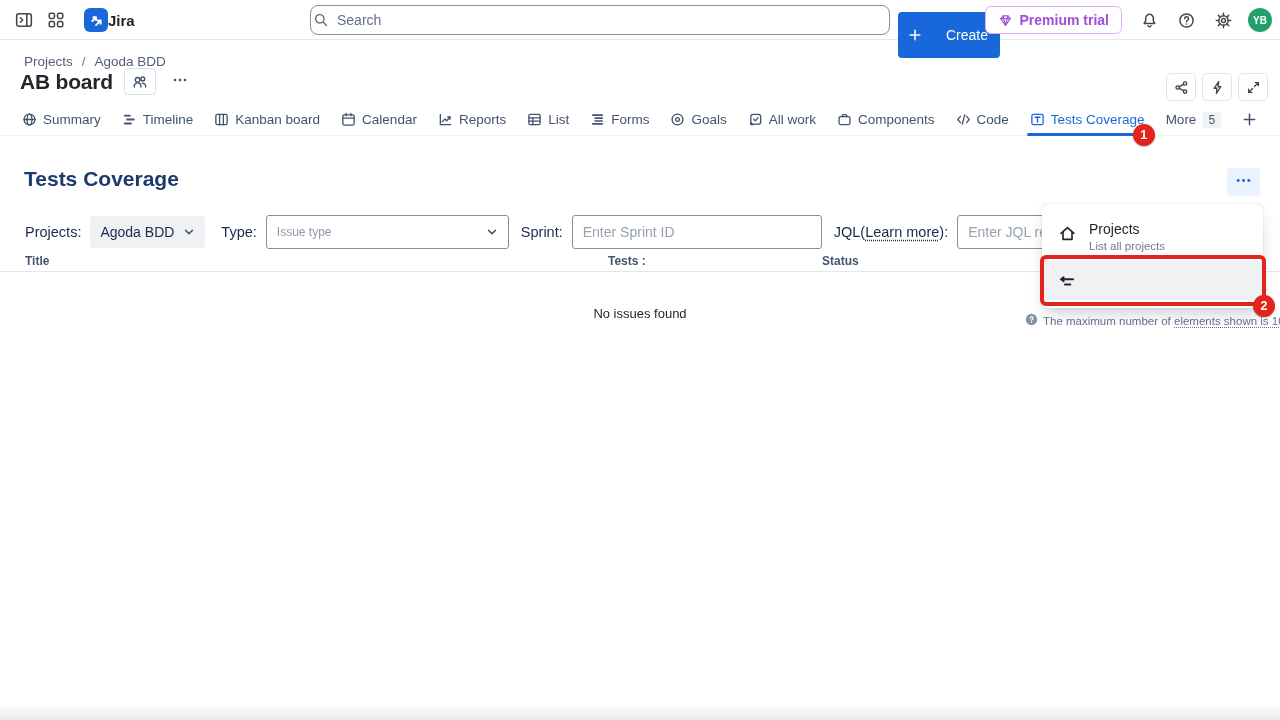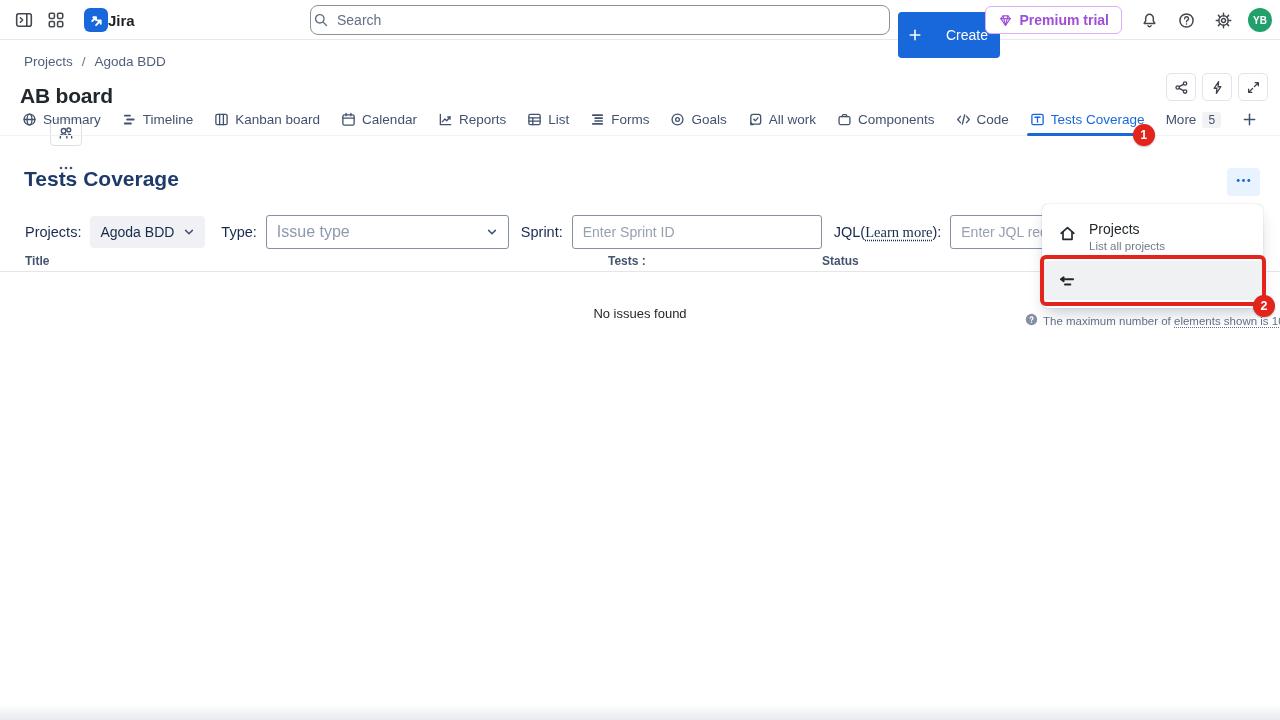--- a/index.html
+++ b/index.html
@@ -21,21 +21,21 @@
   .search-box input::placeholder { color:#626F86; }
   .create-btn { position:absolute; left:898px; top:12px; height:46px; padding:0 12px 0 10px; background:#1868DB; border:none; border-radius:4px; color:#fff; font-size:14px; font-weight:500; display:flex; align-items:center; gap:24px; cursor:pointer; font-family:inherit; }
   .tb-right { position:absolute; right:8px; top:0; height:40px; display:flex; align-items:center; gap:5px; }
   .premium-btn { height:28px; padding:0 12px; margin-right:6px; border:1px solid #DCAEF2; border-radius:6px; background:#fff; color:#A04ED6; font-size:14px; font-weight:600; display:flex; align-items:center; gap:7px; cursor:pointer; font-family:inherit; }
   .avatar { width:24px; height:24px; margin-left:4px; border-radius:50%; background:#22A06B; color:#fff; font-size:10px; font-weight:700; display:flex; align-items:center; justify-content:center; cursor:pointer; }
 
   
   .breadcrumb { position:absolute; top:54px; left:24px; display:flex; gap:9px; font-size:13.5px; color:#505F79; }
   .crumb { cursor:pointer; }
   .crumb-sep { color:#6B778C; }
-  .title-row { position:absolute; top:84px; left:20px; display:flex; align-items:center; gap:11px;flex-direction:column; }
+  .title-row { position:absolute; top:68px; left:20px; display:flex; align-items:center; gap:11px; }
   .board-title { font-size:21px; font-weight:700; color:#22272B; letter-spacing:-0.2px; }
   .people-btn { width:32px; height:27px; border:1px solid #DCDFE4; border-radius:4px; background:#fff; color:#44546F; display:flex; align-items:center; justify-content:center; cursor:pointer; }
   .dots-btn { border:none; background:none; color:#44546F; width:26px; height:24px; display:flex; align-items:center; justify-content:center; cursor:pointer; }
   .title-actions { position:absolute; top:73px; right:12px; display:flex; gap:6px; }
   .action-btn { width:30px; height:28px; border:1px solid #E0E3E8; border-radius:5px; background:#fff; color:#3E434C; display:flex; align-items:center; justify-content:center; cursor:pointer; }
 
   
   .tabs { position:absolute; top:104px; left:0; width:1280px; height:32px; display:flex; align-items:center; gap:21px; padding:0 22px; border-bottom:1px solid #F1F2F4; }
   .tab { position:relative; height:32px; display:flex; align-items:center; gap:6px; font-size:13.5px; font-weight:500; color:#42526E; cursor:pointer; white-space:nowrap; }
   .tab .ticon { display:flex; color:#42526E; }
@@ -45,27 +45,27 @@
   .count-badge { background:#F1F2F4; border-radius:3px; padding:1px 6px; font-size:12px; font-weight:500; color:#44546F; }
 
   
   .page-title { position:absolute; top:167px; left:24px; font-size:21px; font-weight:700; color:#1E3A6B; }
   .more-options-btn { position:absolute; top:168px; right:20px; width:33px; height:28px; background:#E9F2FF; border:none; border-radius:4px; color:#1868DB; display:flex; align-items:center; justify-content:center; cursor:pointer; }
 
   .filters { position:absolute; top:215px; left:25px; display:flex; align-items:center; }
   .f-label { font-size:14.5px; color:#172B4D; margin-right:9px; white-space:nowrap; }
   .chip { display:flex; align-items:center; gap:9px; background:#F0F1F4; border:none; border-radius:4px; padding:8px 10px; font-size:14px; color:#172B4D; margin-right:16px; cursor:pointer; font-family:inherit; }
   .chip .chev { color:#44546F; }
-  .select { width:243px; height:34px; border:1px solid #8590A2; border-radius:3px; background:#fff; display:flex; align-items:center; justify-content:space-between; padding:0 10px; margin-right:12px; font-size:16px; color:#8E99AB; cursor:pointer; }
+  .select { width:243px; height:34px; border:1px solid #8590A2; border-radius:3px; background:#fff; display:flex; align-items:center; justify-content:space-between; padding:0 10px; margin-right:12px; font-size:12px; color:#8E99AB; cursor:pointer; }
   .select .chev { color:#44546F; }
   .f-input { height:34px; border:1px solid #8590A2; border-radius:3px; padding:0 10px; font-size:14px; color:#172B4D; outline:none; font-family:inherit; background:#fff; }
   .f-input::placeholder { color:#98A1B0; }
   .sprint-input { width:250px; margin-right:12px; }
   .jql-input { width:212px; }
-  .jql-label .dotted { text-decoration:underline dotted; text-underline-offset:3px; cursor:pointer;font-family:Liberation Serif, serif; }
+  .jql-label .dotted { text-decoration:underline dotted; text-underline-offset:3px; cursor:pointer; }
 
   .thead { position:absolute; top:254px; left:0; width:1280px; height:16px; font-size:12px; font-weight:700; color:#44546F; }
   .thead .col-title  { position:absolute; left:25px; }
   .thead .col-tests  { position:absolute; left:608px; }
   .thead .col-status { position:absolute; left:822px; }
   .divider { position:absolute; top:271px; left:0; width:1280px; height:1px; background:#E4E6EA; }
   .empty { position:absolute; top:306px; left:0; width:1280px; text-align:center; font-size:13px; color:#22272B; }
 
   
   .menu { position:absolute; left:1042px; top:204px; width:221px; background:#fff; border-radius:6px; padding:8px 0; z-index:20;

